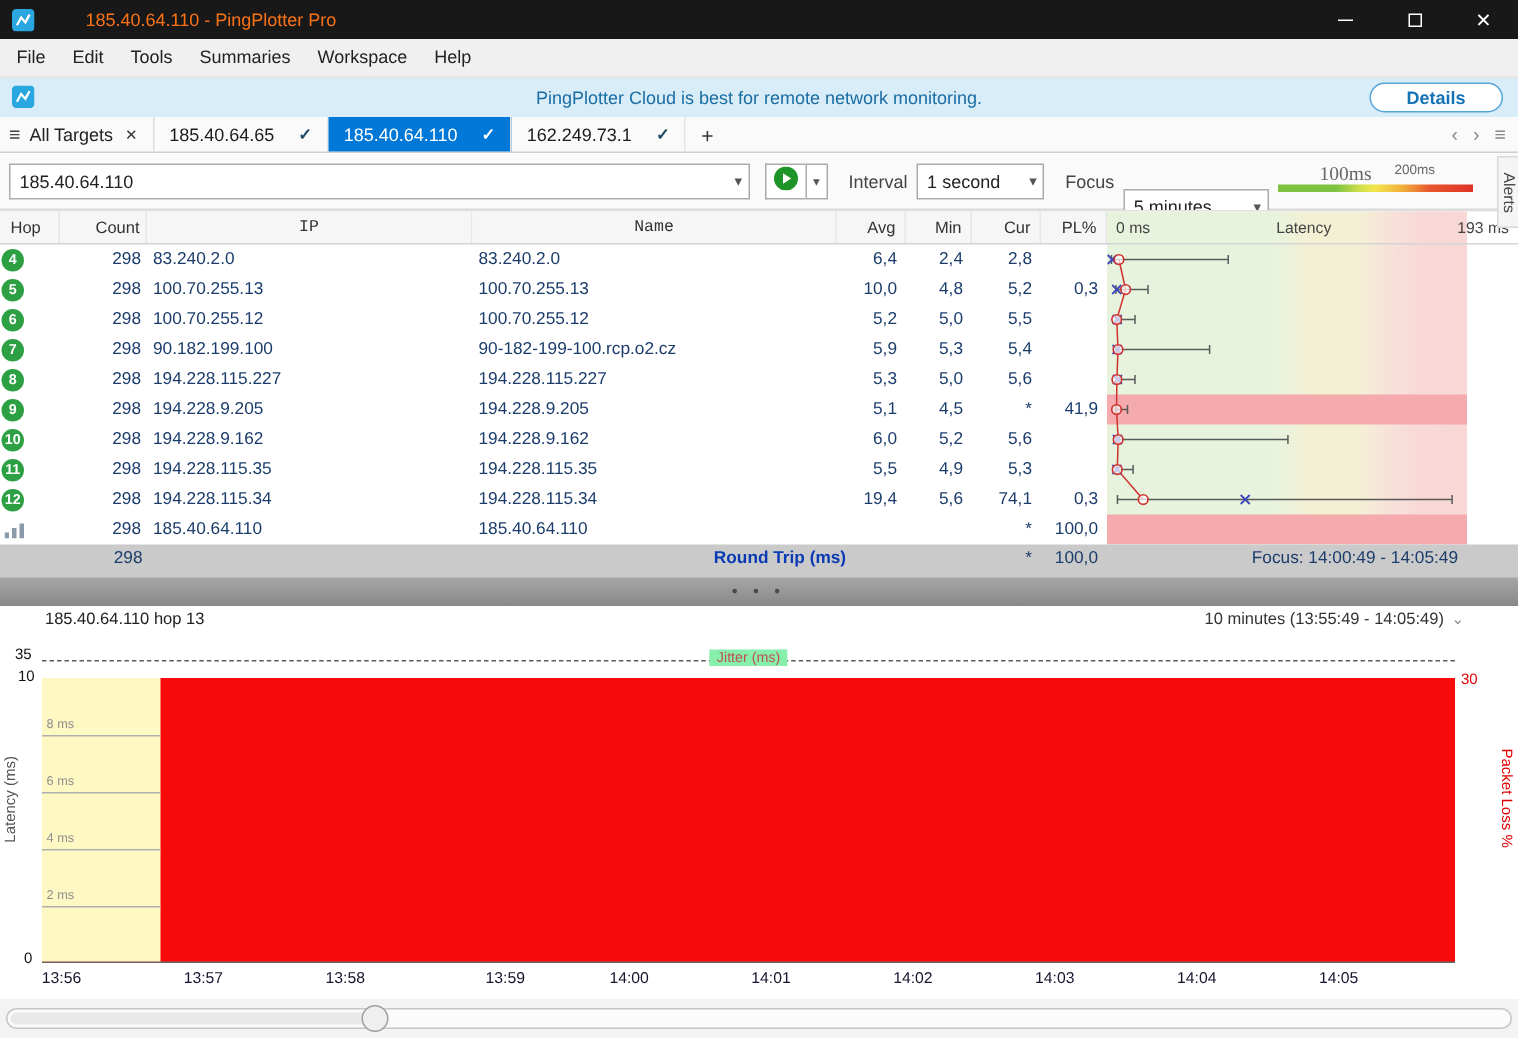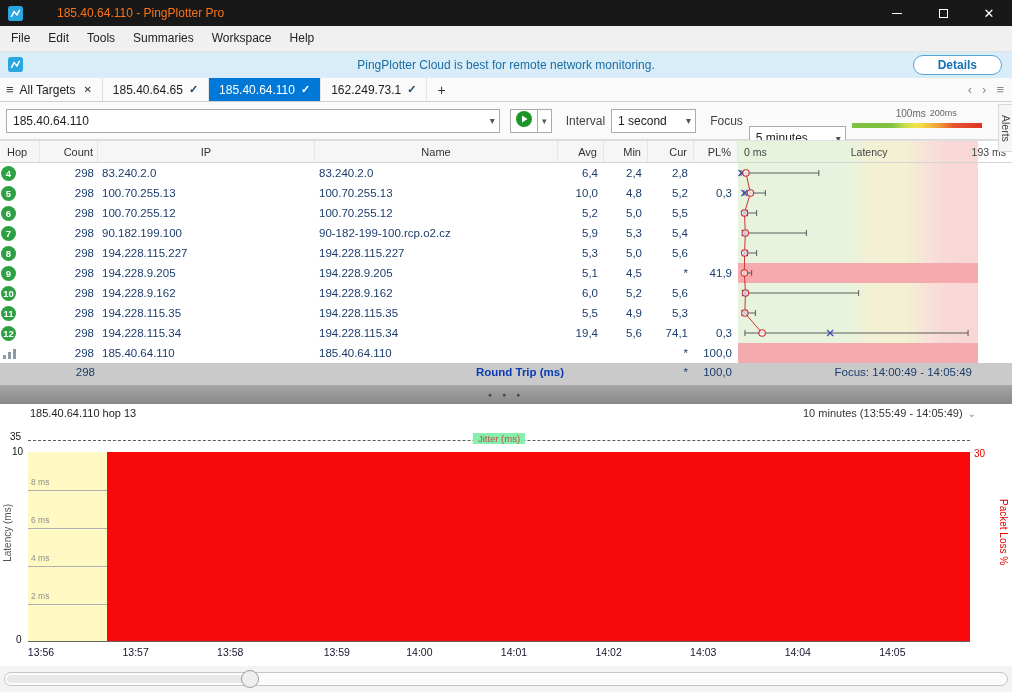--- a/index.html
+++ b/index.html
@@ -25,63 +25,63 @@
   .banner{position:absolute;top:52px;left:0;right:0;height:26px;background:#d9edf8;display:flex;align-items:center;justify-content:center;}
   .blogo{position:absolute;left:8px;top:5px;}
   .btext{font-size:12px;color:#1a6da3;}
   .details{position:absolute;right:10px;top:3px;height:20px;padding:0 24px;background:#fff;border:1px solid #55a5d9;border-radius:11px;color:#1473b5;font-size:12px;font-weight:bold;font-family:"Liberation Sans",sans-serif;cursor:pointer;}
 
   
   .tabbar{position:absolute;top:78px;left:0;right:0;height:24px;background:#fafafa;border-bottom:1px solid #cfcfcf;display:flex;align-items:stretch;}
   .alltargets{display:flex;align-items:center;gap:6px;padding:0 10px 0 6px;font-size:12px;color:#222;border-right:1px solid #ddd;cursor:pointer;}
   .hamb{color:#444;font-size:13px;}
   .closex{color:#333;font-size:10px;margin-left:2px;}
-  .tab{display:flex;align-items:center;gap:6px;padding:0 10px;font-size:12px;color:#1c1c1c;border-right:1px solid #e4e4e4;cursor:pointer;}
+  .tab{display:flex;align-items:center;gap:16px;padding:0 10px;font-size:12px;color:#1c1c1c;border-right:1px solid #e4e4e4;cursor:pointer;}
   .chk{color:#234a63;font-size:11px;font-weight:bold;}
   .tab.active{background:#0078d7;color:#fff;}
   .tab.active .chk{color:#fff;}
   .newtab{display:flex;align-items:center;padding:0 10px;font-size:14px;color:#333;cursor:pointer;}
   .tabnav{margin-left:auto;display:flex;align-items:center;gap:10px;padding-right:8px;color:#8a8a8a;font-size:13px;}
   .tabnav span{cursor:pointer;}
 
   
   .toolbar{position:absolute;top:102px;left:0;right:0;height:38px;background:#fafafa;border-bottom:1px solid #dadada;display:flex;align-items:center;padding:0 16px 0 6px;gap:6px;}
   .combo{height:24px;background:#fff;border:1px solid #ababab;display:flex;align-items:center;font-size:12px;color:#222;padding:0 4px 0 6px;}
   .combo .arr{margin-left:auto;color:#555;font-size:10px;padding-left:5px;}
   .combo.target{width:500px;}
   .targetinput{flex:1;border:none;outline:none;font-size:12px;color:#222;font-family:"Liberation Sans",sans-serif;background:transparent;}
   .playwrap{display:flex;margin-left:4px;}
   .playbtn{width:27px;height:24px;background:#fff;border:1px solid #ababab;border-right:none;display:flex;align-items:center;justify-content:center;cursor:pointer;}
   .playdrop{width:15px;height:24px;background:#fff;border:1px solid #ababab;font-size:9px;color:#555;cursor:pointer;display:flex;align-items:center;justify-content:center;}
   .tlabel{font-size:12px;color:#444;margin-left:8px;}
   .combo.small1{width:86px;}
   .combo.small2{width:98px;margin-top:35px;}
   .legend{margin-left:auto;position:relative;width:132px;height:30px;margin-right:14px;}
-  .l100{position:absolute;left:44px;top:2px;font-size:10px;color:#666;}
+  .l100{position:absolute;left:28px;top:2px;font-size:13px;color:#666;font-family:Liberation Serif, serif;}
   .l200{position:absolute;left:78px;top:2px;font-size:9px;color:#666;}
   .lbar{position:absolute;left:0;right:0;bottom:8px;height:5px;background:linear-gradient(90deg,#7fc241 0%,#7fc241 30%,#cfe04c 42%,#f4e54a 50%,#f0a93a 65%,#e8562e 78%,#e03226 100%);}
   .alertstab{position:absolute;right:0;top:104px;width:14px;height:48px;background:#f5f5f5;border:1px solid #d8d8d8;border-right:none;writing-mode:vertical-rl;font-size:10.5px;color:#444;display:flex;align-items:center;justify-content:center;cursor:pointer;z-index:6;}
 
   
   .table{position:absolute;top:140px;left:0;width:1012px;height:244px;background:#fff;border-top:1px solid #e0e0e0;}
   .zonebg{position:absolute;left:738px;top:0;width:240px;height:222px;z-index:1;
     background:linear-gradient(to right,#e8f3de 0%,#e8f3de 46%,#f3f0d4 56%,#f3f0d4 70%,#f7e3d9 78%,#f8d9d7 86%,#f8d7d5 100%);}
   .thead{position:relative;z-index:2;display:flex;height:22px;border-bottom:1px solid #d4d4d4;font-size:11px;color:#333;align-items:center;}
   .thead .tc{height:100%;display:flex;align-items:center;border-right:1px solid #e6e6e6;background:#f6f6f6;}
   .tc{overflow:hidden;white-space:nowrap;}
   .c-hop{width:40px;padding-left:7px;}
   .c-count{width:58px;justify-content:flex-end;text-align:right;padding-right:4px;}
   .c-ip{width:217px;padding-left:4px;}
   .c-name{width:243px;padding-left:4px;}
   .c-avg{width:46px;justify-content:flex-end;text-align:right;padding-right:6px;}
   .c-min{width:44px;justify-content:flex-end;text-align:right;padding-right:6px;}
   .c-cur{width:46px;justify-content:flex-end;text-align:right;padding-right:6px;}
   .c-pl{width:44px;justify-content:flex-end;text-align:right;padding-right:6px;}
   .c-graph{flex:1;}
-  .thead .c-ip,.thead .c-name{justify-content:center;padding-left:0;}
+  .thead .c-ip,.thead .c-name{justify-content:center;padding-left:0;font-family:Liberation Mono, monospace;}
   .thead .c-graph{background:transparent;border-right:none;display:flex;justify-content:space-between;padding:0 6px;font-size:10.5px;color:#444;}
   .tbody{position:relative;z-index:2;height:200px;}
   .trow{display:flex;height:20px;font-size:11.5px;color:#1b3c6b;align-items:center;}
   .trow .tc{display:flex;align-items:center;height:100%;}
   .hopbadge{width:15px;height:15px;border-radius:50%;background:#2da044;color:#fff;font-size:9.5px;font-weight:bold;display:flex;align-items:center;justify-content:center;margin-left:-6px;}
   .graphsvg{position:absolute;left:738px;top:22px;z-index:3;}
   .tsummary{position:relative;z-index:4;height:22px;background:#cacaca;font-size:11.5px;color:#1b3c6b;}
   .tsummary span{position:absolute;top:3px;}
   .s-count{left:0;width:95px;text-align:right;}
   .s-label{left:400px;width:240px;text-align:center;font-weight:bold;color:#0a3bb4;}

